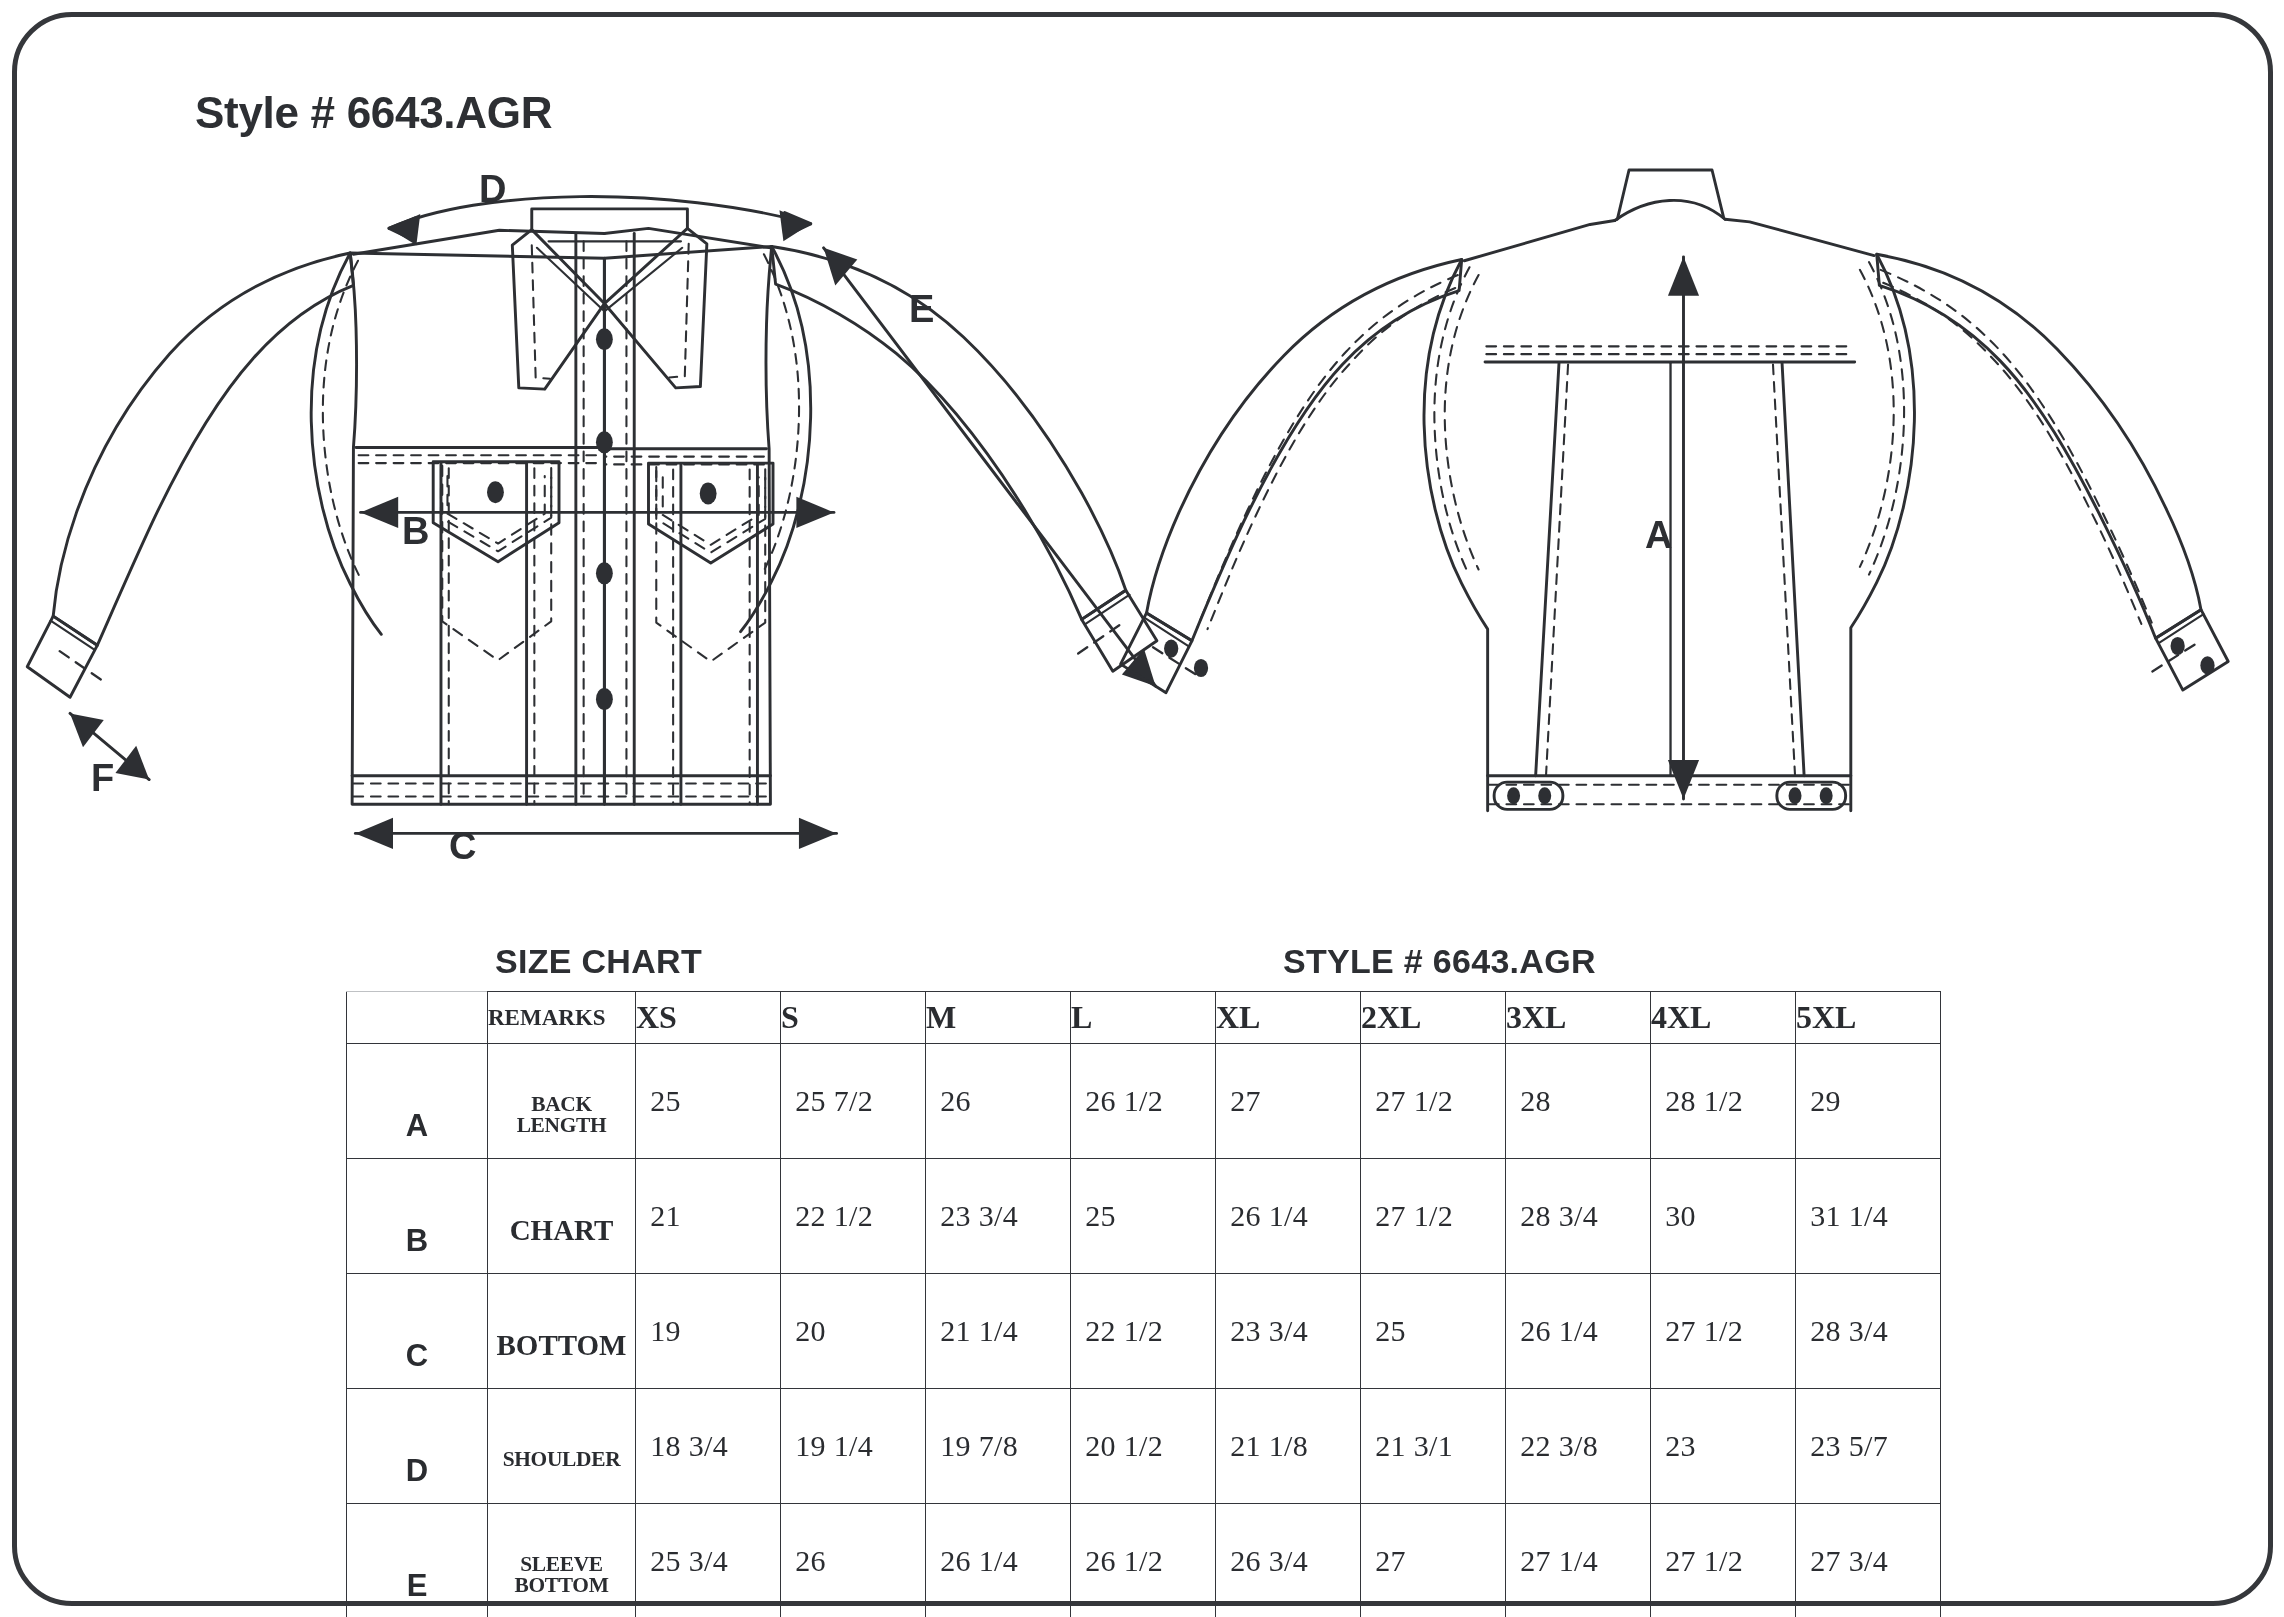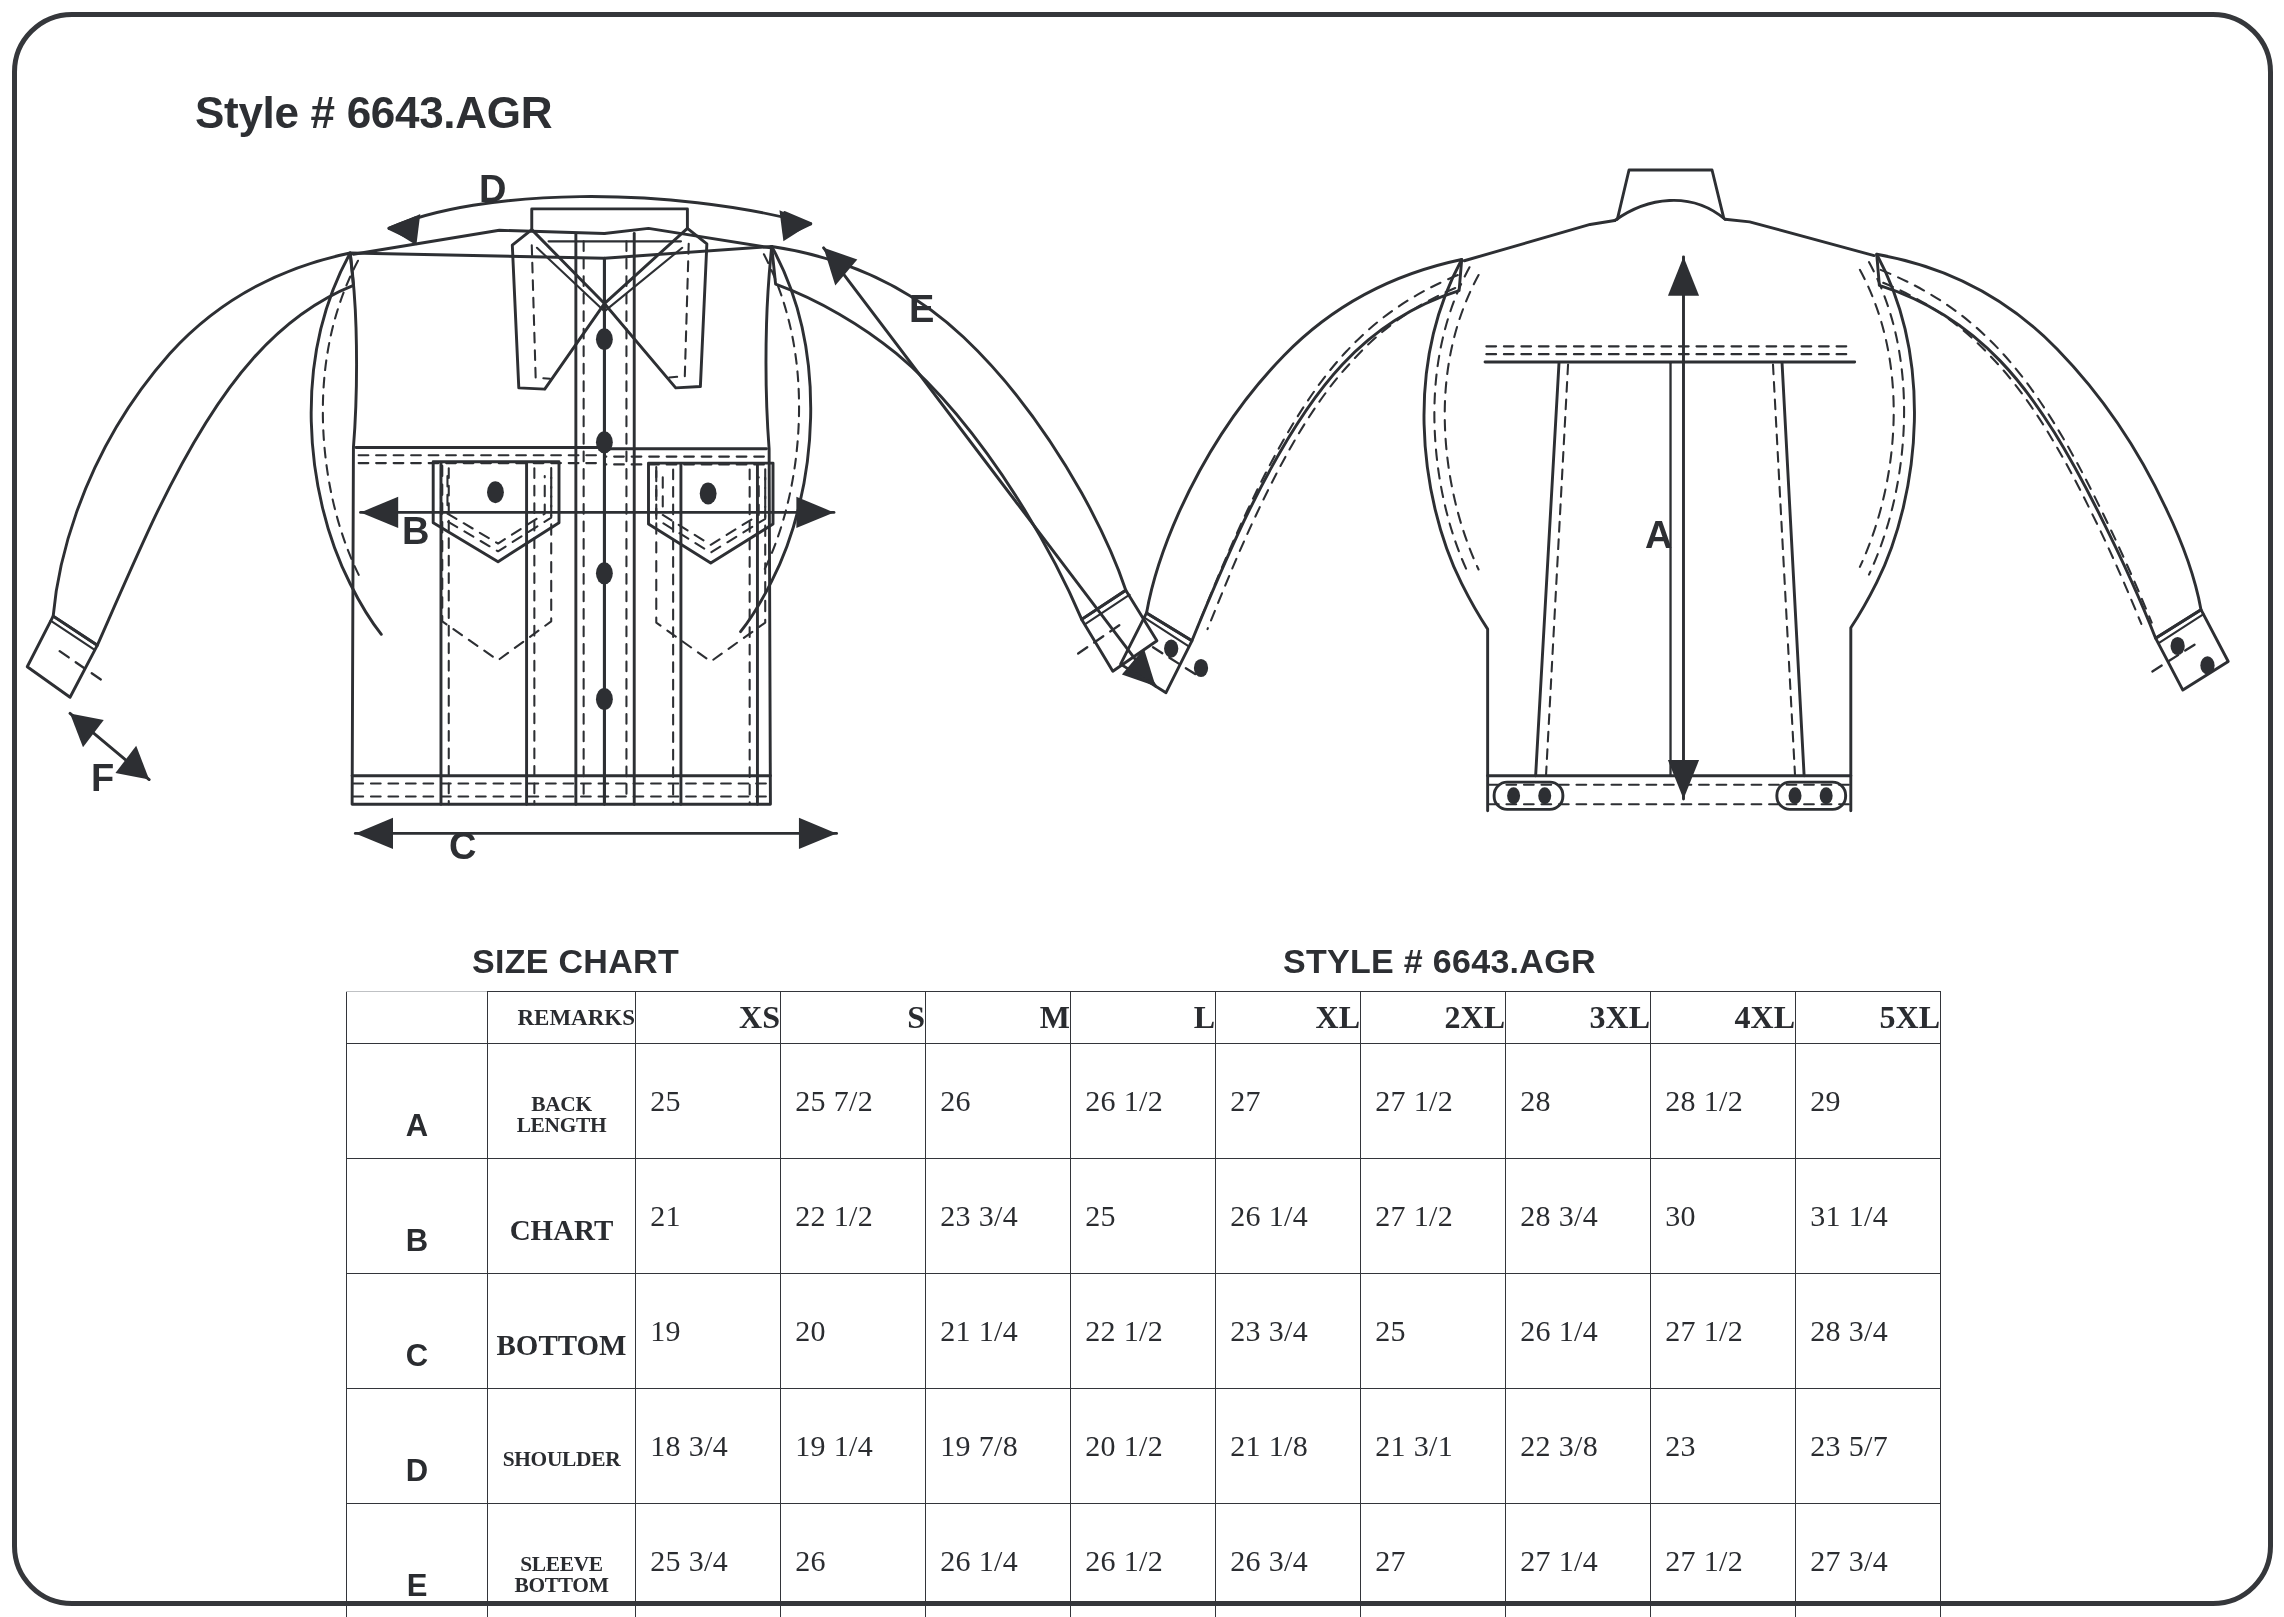--- a/index.html
+++ b/index.html
@@ -47,21 +47,21 @@
   }
   
   .chart-head{
     position:absolute;
     font-size:34px;
     font-weight:bold;
     color:#2d2f33;
     white-space:nowrap;
     letter-spacing:0.3px;
   }
-  #size-chart-label{left:472px;top:942px;}
+  #size-chart-label{left:495px;top:942px;}
   #style-label{left:1283px;top:942px;}
 
   
   #size-table{
     position:absolute;
     left:346px;top:991px;
     width:1595px;
     border-collapse:collapse;
     table-layout:fixed;
     font-family:"Liberation Serif", serif;
@@ -75,21 +75,21 @@
   }
   
   col.c-key{width:141px;}
   col.c-rem{width:148px;}
   col.c-size{width:145px;}
 
   #size-table thead th{
     height:51px;
     font-size:32px;
     font-weight:bold;
-    text-align:right;
+    text-align:left;
     font-family:"Liberation Serif", serif;
   }
   #size-table thead th.th-blank{border-top-color:#bfc1c4;}
   #size-table thead th.th-remarks{
     font-size:23px;
     letter-spacing:0px;
   }
   #size-table tbody tr{height:115px;}
   #size-table td.key-cell{
     text-align:center;

